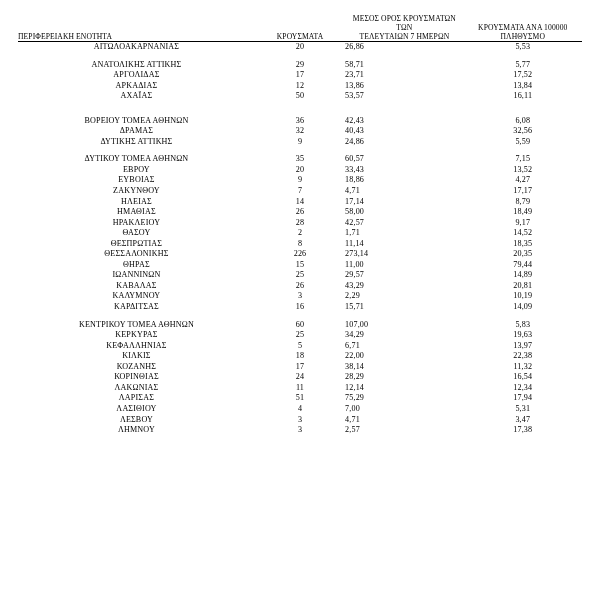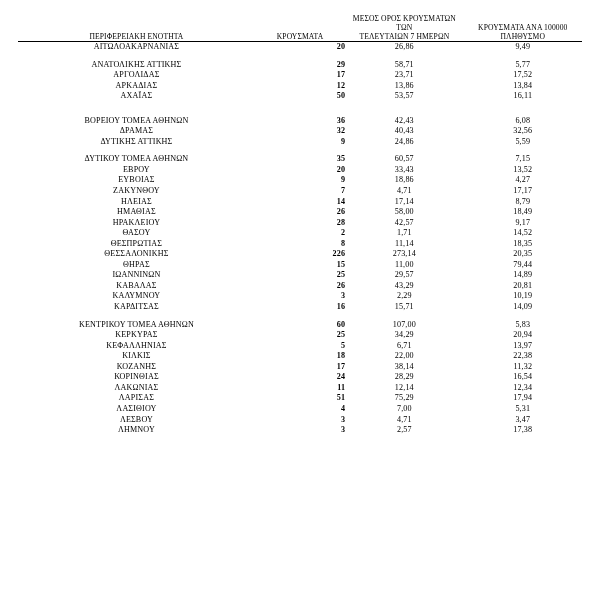--- a/index.html
+++ b/index.html
@@ -32,34 +32,34 @@
     vertical-align: bottom;
   }
   thead th {
     font-weight: normal;
     font-size: 7.6px;
     line-height: 9px;
     padding-bottom: 3px;
     letter-spacing: 0.1px;
   }
   thead th.col-name {
-    text-align: center;
+    text-align: left;
   }
   .hdr-line {
     display: block;
   }
   tbody td {
     font-size: 8.1px;
     line-height: 10.55px;
     letter-spacing: 0.15px;
     white-space: nowrap;
   }
   td.c-name { text-align: center; width: 42%; }
-  td.c-cases { text-align: right; width: 16%; font-weight: bold; }
-  td.c-avg { text-align: center; width: 21%; }
+  td.c-cases { text-align: center; width: 16%; }
+  td.c-avg { width: 21%; }
   td.c-per { text-align: center; width: 21%; }
   tr.spacer td {
     height: 7px;
     line-height: 7px;
     font-size: 0;
   }
   col.name { width: 42%; }
   col.cases { width: 16%; }
   col.avg { width: 21%; }
   col.per { width: 21%; }
@@ -93,21 +93,21 @@
           <span class="hdr-line">ΚΡΟΥΣΜΑΤΑ ΑΝΑ 100000</span>
           <span class="hdr-line">ΠΛΗΘΥΣΜΟ</span>
         </th>
       </tr>
     </thead>
     <tbody id="tbody">
         <tr class="first-row">
           <td class="c-name" style="border-top: 1.3px solid rgb(0, 0, 0);">ΑΙΤΩΛΟΑΚΑΡΝΑΝΙΑΣ</td>
           <td class="c-cases" style="border-top: 1.3px solid rgb(0, 0, 0);">20</td>
           <td class="c-avg" style="border-top: 1.3px solid rgb(0, 0, 0);">26,86</td>
-          <td class="c-per" style="border-top: 1.3px solid rgb(0, 0, 0);">9,49</td>
+          <td class="c-per" style="border-top: 1.3px solid rgb(0, 0, 0);">5,53</td>
         </tr>
         <tr class="spacer">
           <td colspan="4"></td>
         </tr>
         <tr>
           <td class="c-name">ΑΝΑΤΟΛΙΚΗΣ ΑΤΤΙΚΗΣ</td>
           <td class="c-cases">29</td>
           <td class="c-avg">58,71</td>
           <td class="c-per">5,77</td>
         </tr>
@@ -252,21 +252,21 @@
         <tr>
           <td class="c-name">ΚΕΝΤΡΙΚΟΥ ΤΟΜΕΑ ΑΘΗΝΩΝ</td>
           <td class="c-cases">60</td>
           <td class="c-avg">107,00</td>
           <td class="c-per">5,83</td>
         </tr>
         <tr>
           <td class="c-name">ΚΕΡΚΥΡΑΣ</td>
           <td class="c-cases">25</td>
           <td class="c-avg">34,29</td>
-          <td class="c-per">20,94</td>
+          <td class="c-per">19,63</td>
         </tr>
         <tr>
           <td class="c-name">ΚΕΦΑΛΛΗΝΙΑΣ</td>
           <td class="c-cases">5</td>
           <td class="c-avg">6,71</td>
           <td class="c-per">13,97</td>
         </tr>
         <tr>
           <td class="c-name">ΚΙΛΚΙΣ</td>
           <td class="c-cases">18</td>

